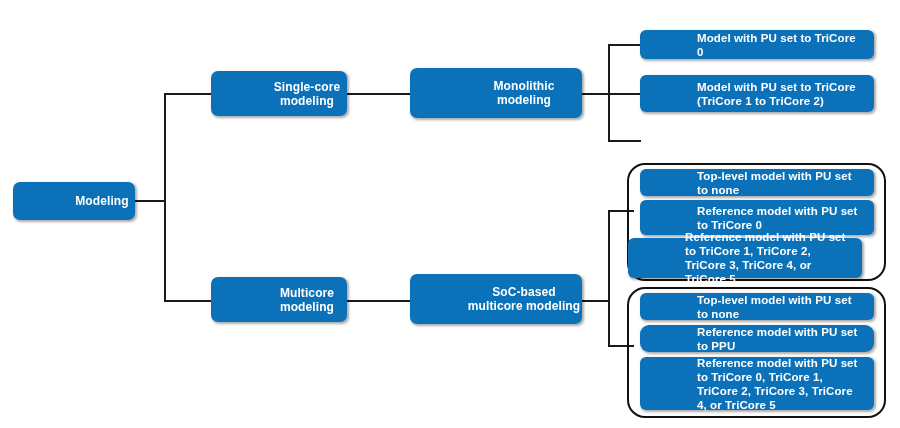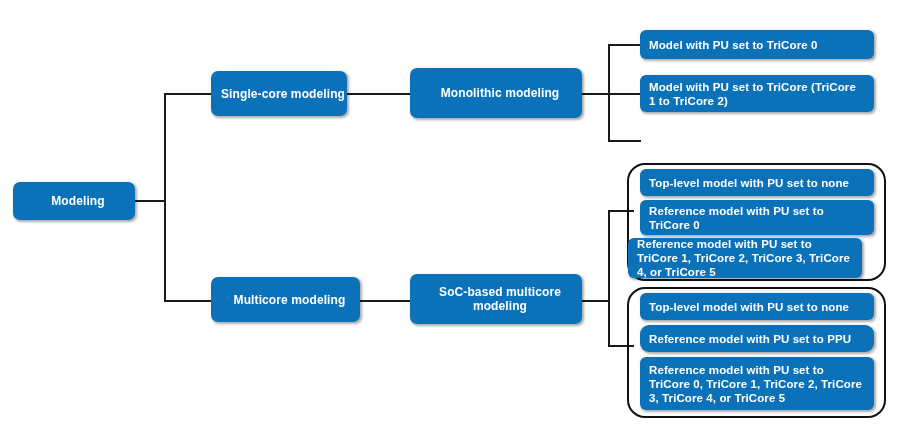--- a/index.html
+++ b/index.html
@@ -44,21 +44,21 @@
     font-size: 12px;
     padding-left: 8px;
   }
   .node.leaf {
     justify-content: flex-start;
     text-align: left;
     padding: 0 9px;
     font-size: 11.5px;
     border-radius: 6px;
   }
-  .node-label { display: block; width: 100%; }
+  .node-label { display: block; width: 100%; margin-left: 48px; }
 
   
   .group-outline {
     position: absolute;
     border: 2px solid #111111;
     border-radius: 18px;
     box-sizing: border-box;
     background: transparent;
   }
 </style>
@@ -87,21 +87,21 @@
   <div class="line h" style="left:608px; top:345px; width:26px;"></div>
 
   <div class="node center" style="left:13px; top:182px; width:122px; height:38px;">
     <span class="node-label">Modeling</span>
   </div>
 
   <div class="node center" style="left:211px; top:71px; width:136px; height:45px;">
     <span class="node-label">Single-core modeling</span>
   </div>
 
-  <div class="node center" style="left:211px; top:277px; width:149px; height:45px;">
+  <div class="node center" style="left:211px; top:277px; width:136px; height:45px;">
     <span class="node-label">Multicore modeling</span>
   </div>
 
   <div class="node center" style="left:410px; top:68px; width:172px; height:50px;">
     <span class="node-label">Monolithic modeling</span>
   </div>
 
   <div class="node center" style="left:410px; top:274px; width:172px; height:50px;justify-content:flex-end;">
     <span class="node-label">SoC-based multicore modeling</span>
   </div>

